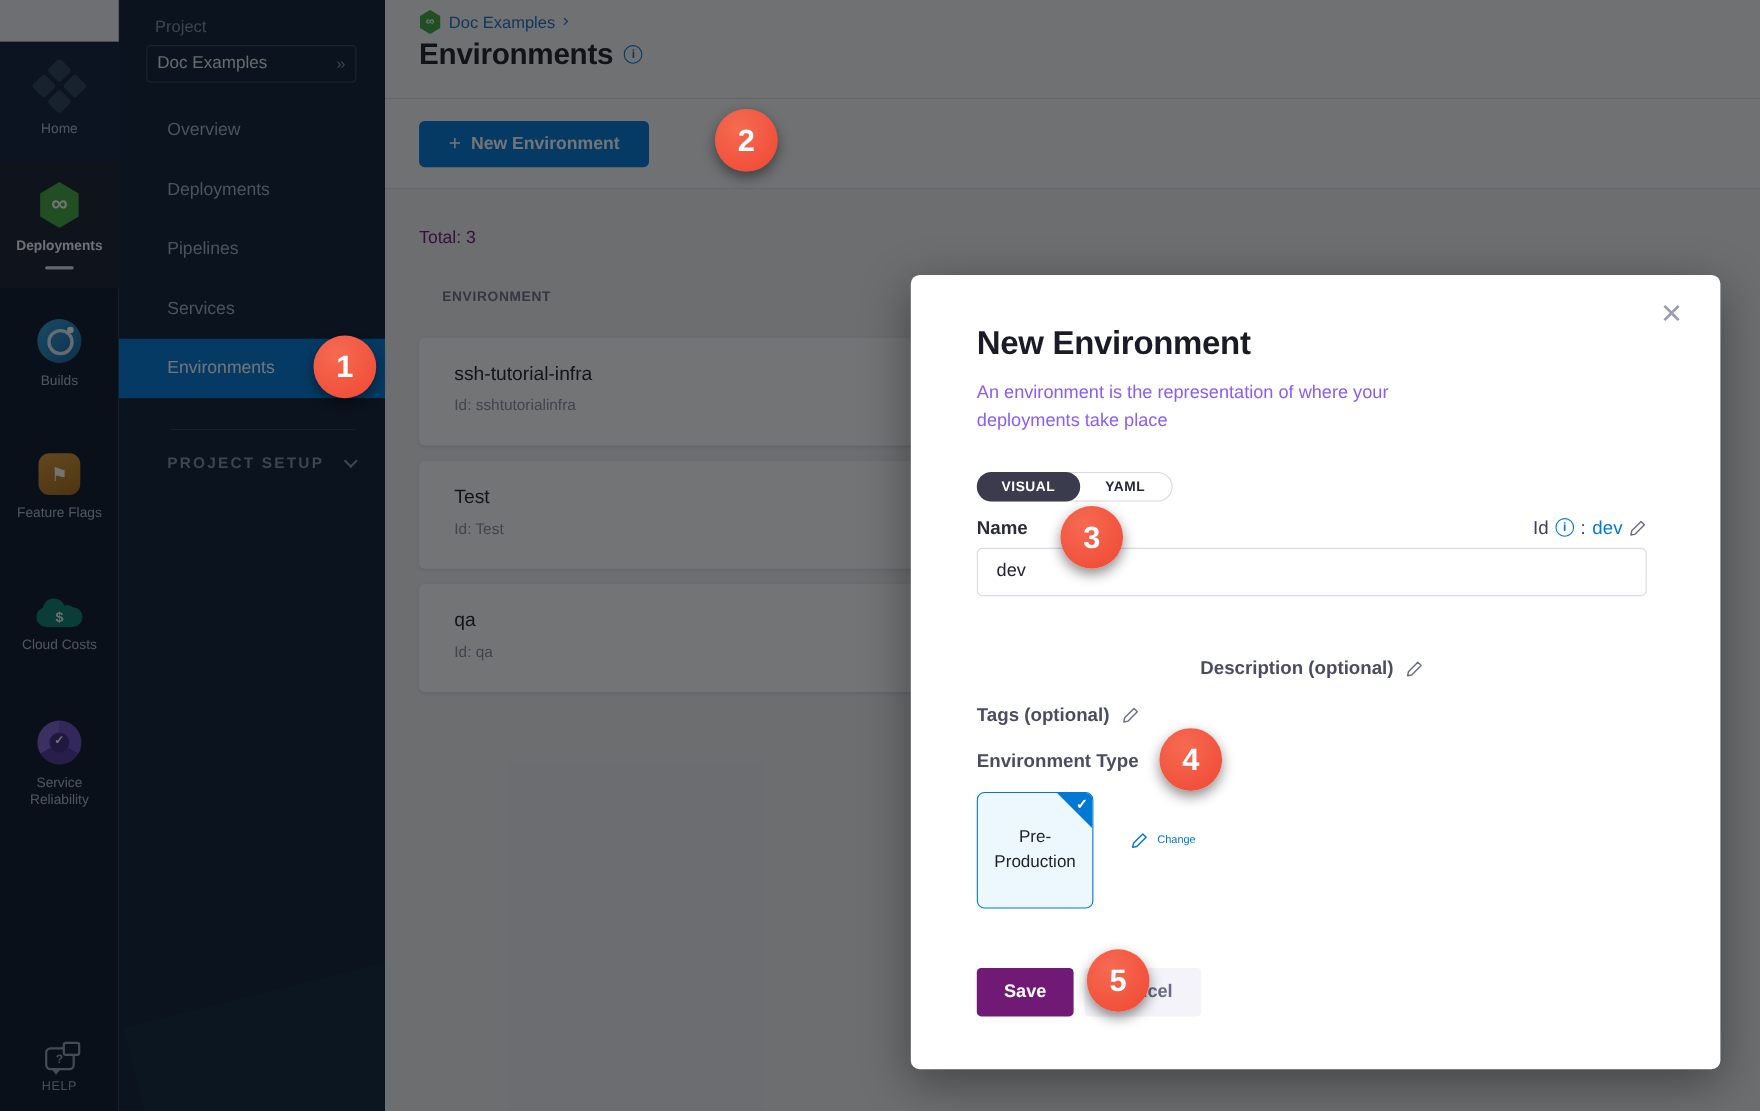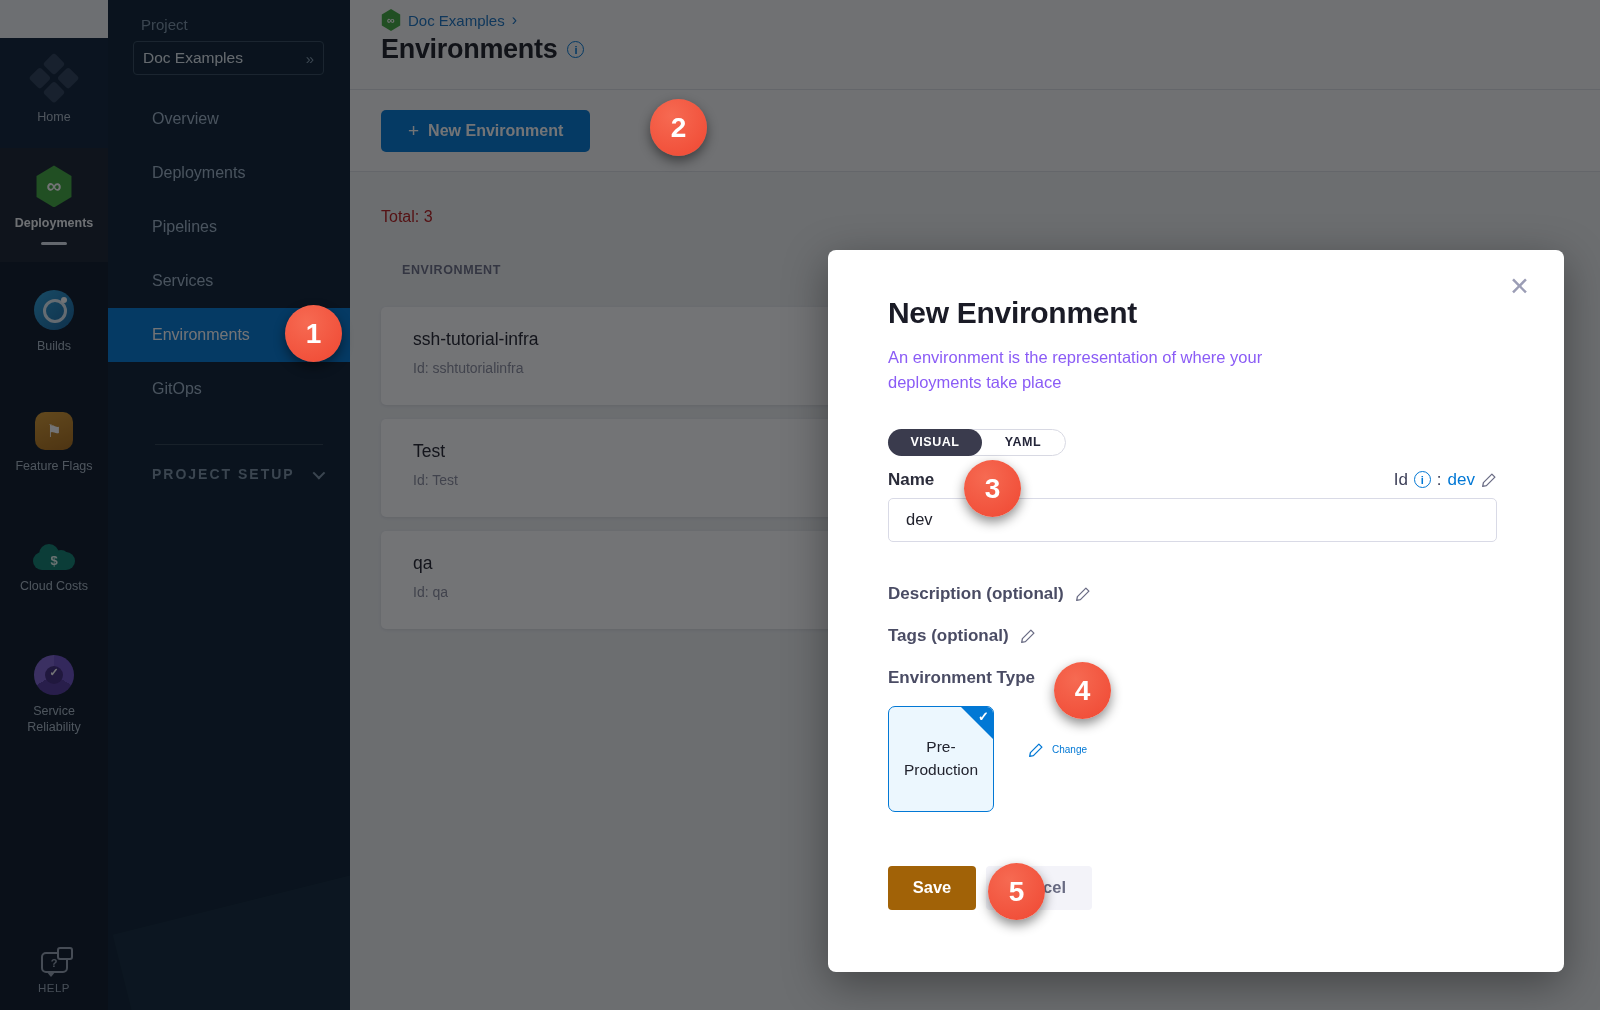--- a/index.html
+++ b/index.html
@@ -68,21 +68,21 @@
   .hex-sm { width:20px; height:22px; background:#42a93f; clip-path:polygon(50% 0%, 96% 25%, 96% 75%, 50% 100%, 4% 75%, 4% 25%); display:flex; align-items:center; justify-content:center; color:#fff; font-size:11px; font-weight:bold; flex:none; }
   .crumb-link { color:#1a73c0; font-size:15px; cursor:pointer; }
   .crumb-sep { color:#1a73c0; font-size:16px; }
   .title-row { margin-top:3px; display:flex; align-items:center; gap:10px; }
   .page-title { font-size:27px; font-weight:bold; color:#1d1e27; letter-spacing:-0.3px; }
   .info-circle { width:17px; height:17px; border:1.5px solid #0278d5; border-radius:50%; color:#0278d5; font-size:11px; font-style:normal; display:flex; align-items:center; justify-content:center; font-weight:bold; }
   .toolbar { height:82px; background:#f7f8f9; border-bottom:1px solid #dcdee3; display:flex; align-items:center; padding-left:31px; }
   .btn-primary { height:42px; padding:0 27px; background:#0278d5; border:none; border-radius:5px; color:#fff; font-size:16px; font-weight:bold; font-family:inherit; display:inline-flex; align-items:center; gap:9px; cursor:pointer; }
   .btn-primary .plus { font-size:19px; font-weight:normal; }
   .content { padding:36px 0 0 31px; }
-  .total { font-size:16px; color:#b91c1c; }
+  .total { font-size:16px; color:#701a75; }
   .col-header { margin:37px 0 0 21px; font-size:12.5px; font-weight:bold; letter-spacing:0.6px; color:#6d7086; }
   .rows { margin-top:30px; width:1063px; }
   .env-row { background:#fff; border-radius:5px; box-shadow:0 1px 3px rgba(40,41,61,0.10); height:98px; margin-bottom:14px; padding:22px 0 0 32px; cursor:pointer; }
   .env-name { font-size:17.5px; color:#23242f; }
   .env-id { margin-top:10px; font-size:14px; color:#8c8ea0; }
 
   
   .scrim { position:absolute; inset:0; background:rgba(8,10,14,0.57); z-index:50; }
 
   
@@ -95,32 +95,32 @@
   .seg.sel { margin:-1.5px; padding:0 23px; background:#3a3b4d; color:#fff; border-radius:14px; }
   .seg.unsel { padding:0 24px; color:#25263a; }
   .name-row { margin-top:14px; display:flex; align-items:center; justify-content:space-between; }
   .field-label { font-size:17px; font-weight:bold; color:#2b2c3a; }
   .id-group { display:flex; align-items:center; gap:6px; font-size:17px; color:#3f415a; }
   .id-value { color:#0278d5; }
   .pencil { display:inline-flex; color:#6b6d85; }
   .pencil.blue { color:#0278d5; }
   .text-input { margin-top:8px; width:609px; height:44px; border:1px solid #d9dae6; border-radius:5px; font-family:inherit; font-size:16.5px; color:#22232e; padding-left:17px; outline:none; display:block; }
   .opt-row { display:flex; align-items:center; gap:11px; }
-  .opt-row.desc { margin-top:42px; }
+  .opt-row.desc { margin-top:56px;justify-content:center; }
   .opt-row.tags { margin-top:22px; }
   .opt-row.etype { margin-top:22px; }
   .opt-label { font-size:17px; font-weight:bold; color:#4a4c64; }
   .type-area { margin-top:18px; display:flex; align-items:flex-start; gap:34px; }
   .type-card { position:relative; width:106px; height:106px; background:#ecf7fe; border:1px solid #0278d5; border-radius:7px; overflow:hidden; display:flex; align-items:center; justify-content:center; text-align:center; padding:0 9px; cursor:pointer; }
   .type-card .corner { position:absolute; top:0; right:0; width:0; height:0; border-top:32px solid #0278d5; border-left:32px solid transparent; }
   .type-card .corner-check { position:absolute; top:2px; right:4px; color:#fff; font-size:13px; font-weight:bold; }
   .type-card .tlabel { font-size:15.5px; color:#22232e; line-height:1.45; }
   .change-link { margin-top:36px; display:flex; align-items:center; gap:8px; color:#0278d5; font-size:10px; cursor:pointer; }
   .modal-footer { margin-top:54px; display:flex; align-items:center; gap:10px; }
-  .btn-save { width:88px; height:44px; background:#a16207; border:none; border-radius:4px; color:#fff; font-size:16.5px; font-weight:bold; font-family:inherit; cursor:pointer; }
+  .btn-save { width:88px; height:44px; background:#701a75; border:none; border-radius:4px; color:#fff; font-size:16.5px; font-weight:bold; font-family:inherit; cursor:pointer; }
   .btn-cancel { width:106px; height:44px; background:#f3f3f9; border:none; border-radius:4px; color:#696b83; font-size:16.5px; font-weight:bold; font-family:inherit; cursor:pointer; }
 
   
   .badge { position:absolute; width:57px; height:57px; border-radius:50%; background:radial-gradient(circle at 38% 30%, #f66a52 0%, #f1503a 75%); box-shadow:0 5px 12px rgba(0,0,0,0.45); z-index:70; display:flex; align-items:center; justify-content:center; color:#fff; font-size:28px; font-weight:bold; }
   .badge-1 { left:285px; top:305px; }
   .badge-2 { left:650px; top:99px; }
   .badge-3 { left:964px; top:460px; }
   .badge-4 { left:1054px; top:662px; }
   .badge-5 { left:988px; top:863px; }
 </style>
@@ -176,21 +176,20 @@
   <div class="proj-box">
     <span class="pname">Doc Examples</span>
     <span class="dbl">»</span>
   </div>
   <div class="nav-items">
     <div class="nav-item">Overview</div>
     <div class="nav-item">Deployments</div>
     <div class="nav-item">Pipelines</div>
     <div class="nav-item">Services</div>
     <div class="nav-item active">Environments</div>
-    <div class="nav-item">GitOps</div>
   </div>
   <div class="side-divider"></div>
   <div class="proj-setup">
     <span class="ps-label">PROJECT SETUP</span>
     <span class="chev-down"></span>
   </div>
 </div>
 
 <div class="main">
   <div class="page-header">

